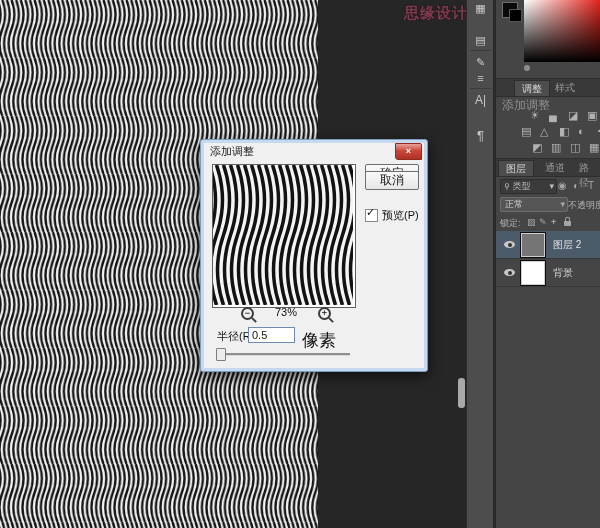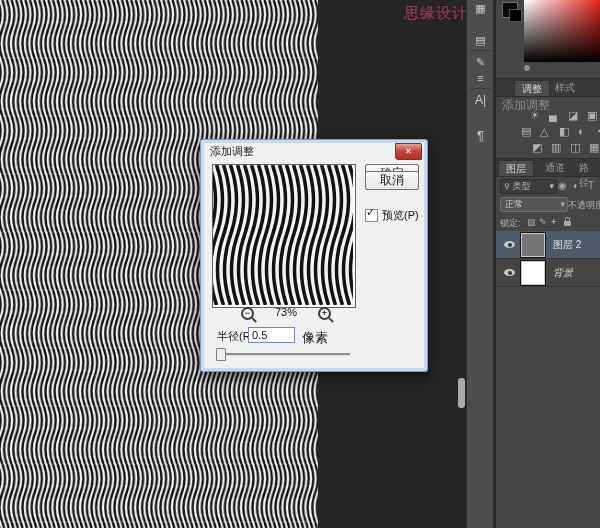--- a/index.html
+++ b/index.html
@@ -68,21 +68,21 @@
   .chk .mark{position:absolute;left:0px;top:-4px;font-size:11px;color:#111;}
   .chk-label{position:absolute;left:181px;top:68px;font-size:11px;color:#111;}
   .mag{position:absolute;width:9px;height:9px;border:2px solid #3c3c3c;border-radius:50%;}
   .mag::after{content:"";position:absolute;width:6px;height:2px;background:#3c3c3c;right:-5px;bottom:-3px;transform:rotate(45deg);}
   .mag .sign{position:absolute;left:0;top:0;width:9px;height:9px;display:flex;align-items:center;justify-content:center;
              font-size:9px;font-weight:bold;color:#3c3c3c;line-height:1;}
   .zoom-level{position:absolute;left:60px;top:166px;width:50px;text-align:center;font-size:11px;color:#111;}
   .radius-label{position:absolute;left:16px;top:189px;font-size:11px;color:#111;}
   .radius-input{position:absolute;left:47px;top:187px;width:42px;height:14px;border:1px solid #6f8cb0;background:#fff;
                 font-size:11px;font-family:"Liberation Sans",sans-serif;padding:0 0 0 3px;color:#111;}
-  .unit-label{position:absolute;left:101px;top:189px;font-size:13px;color:#111;text-align:right;}
+  .unit-label{position:absolute;left:101px;top:189px;font-size:17px;color:#111;text-align:right;}
   .slider-track{position:absolute;left:17px;top:213px;width:132px;height:2px;background:#8e8e8e;border-bottom:1px solid #d8d8d8;}
   .slider-thumb{position:absolute;left:15px;top:208px;width:8px;height:11px;background:#ececec;border:1px solid #7e7e7e;border-radius:1px;}
 </style>
 </head>
 <body>
 
 <div class="stage">
 
   <div class="abs canvas-area">
     <svg width="318" height="528" xmlns="http://www.w3.org/2000/svg">
@@ -177,21 +177,21 @@
     </div>
 
     <div class="layer-row" style="top:231px;background:#4c5b69">
       <span class="eye"></span>
       <span class="thumb" style="background:#757575"></span>
       <span class="layer-name">图层 2</span>
     </div>
     <div class="layer-row" style="top:259px;background:#454545">
       <span class="eye"></span>
       <span class="thumb" style="background:#ffffff"></span>
-      <span class="layer-name" style="font-style:italic;color:#cfcfcf">背景</span>
+      <span class="layer-name" style="color:#cfcfcf">背景</span>
     </div>
   </div>
 
   <div class="abs dialog">
     <div class="dlg-title">添加调整</div>
     <div class="dlg-close">×</div>
 
     <div class="preview">
       <svg width="140" height="140" xmlns="http://www.w3.org/2000/svg">
         <defs>

